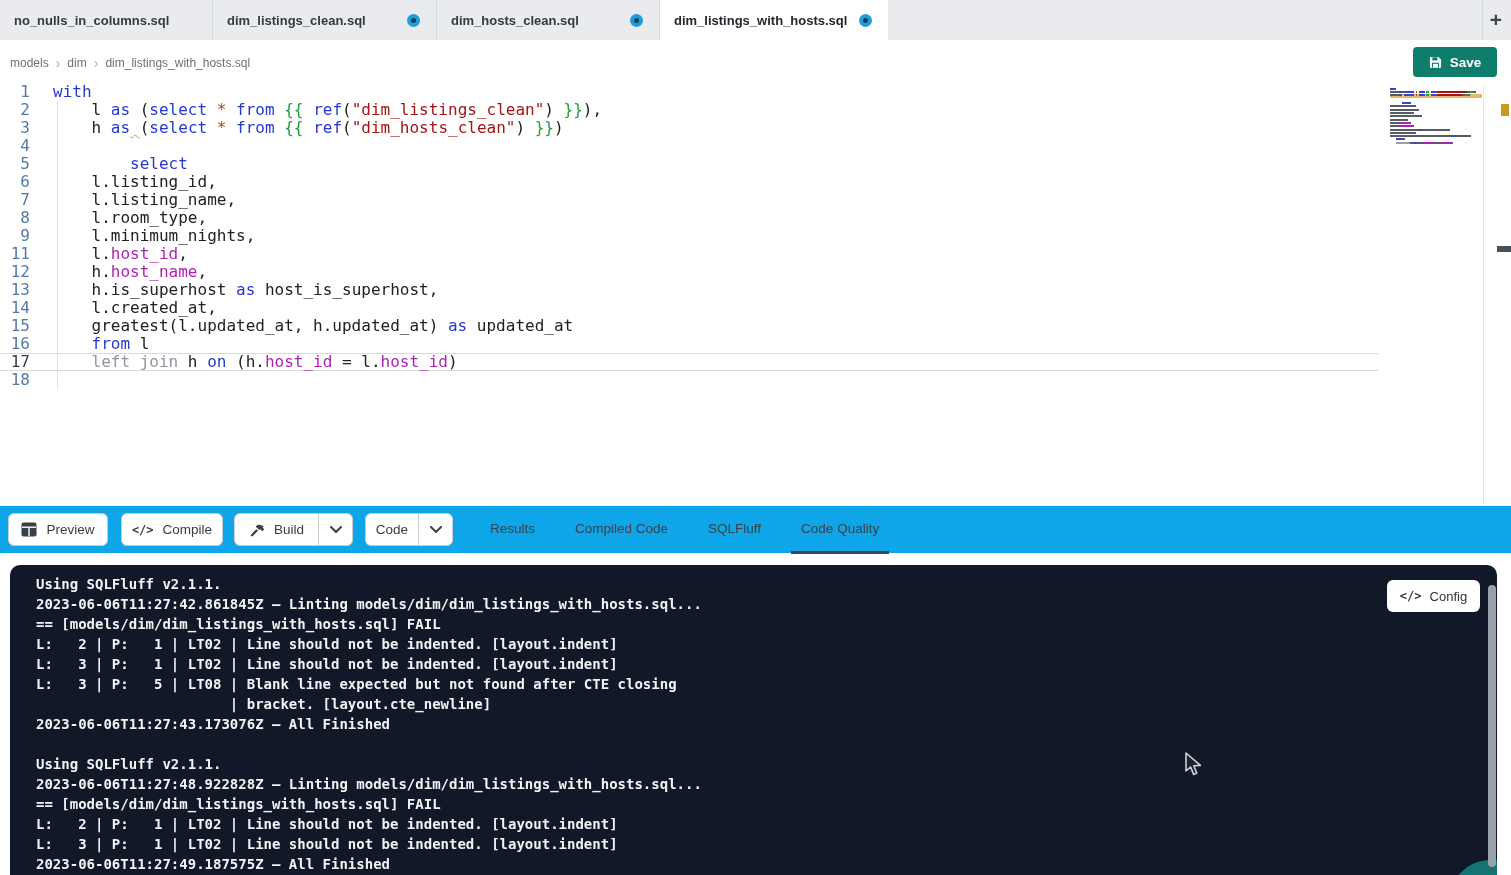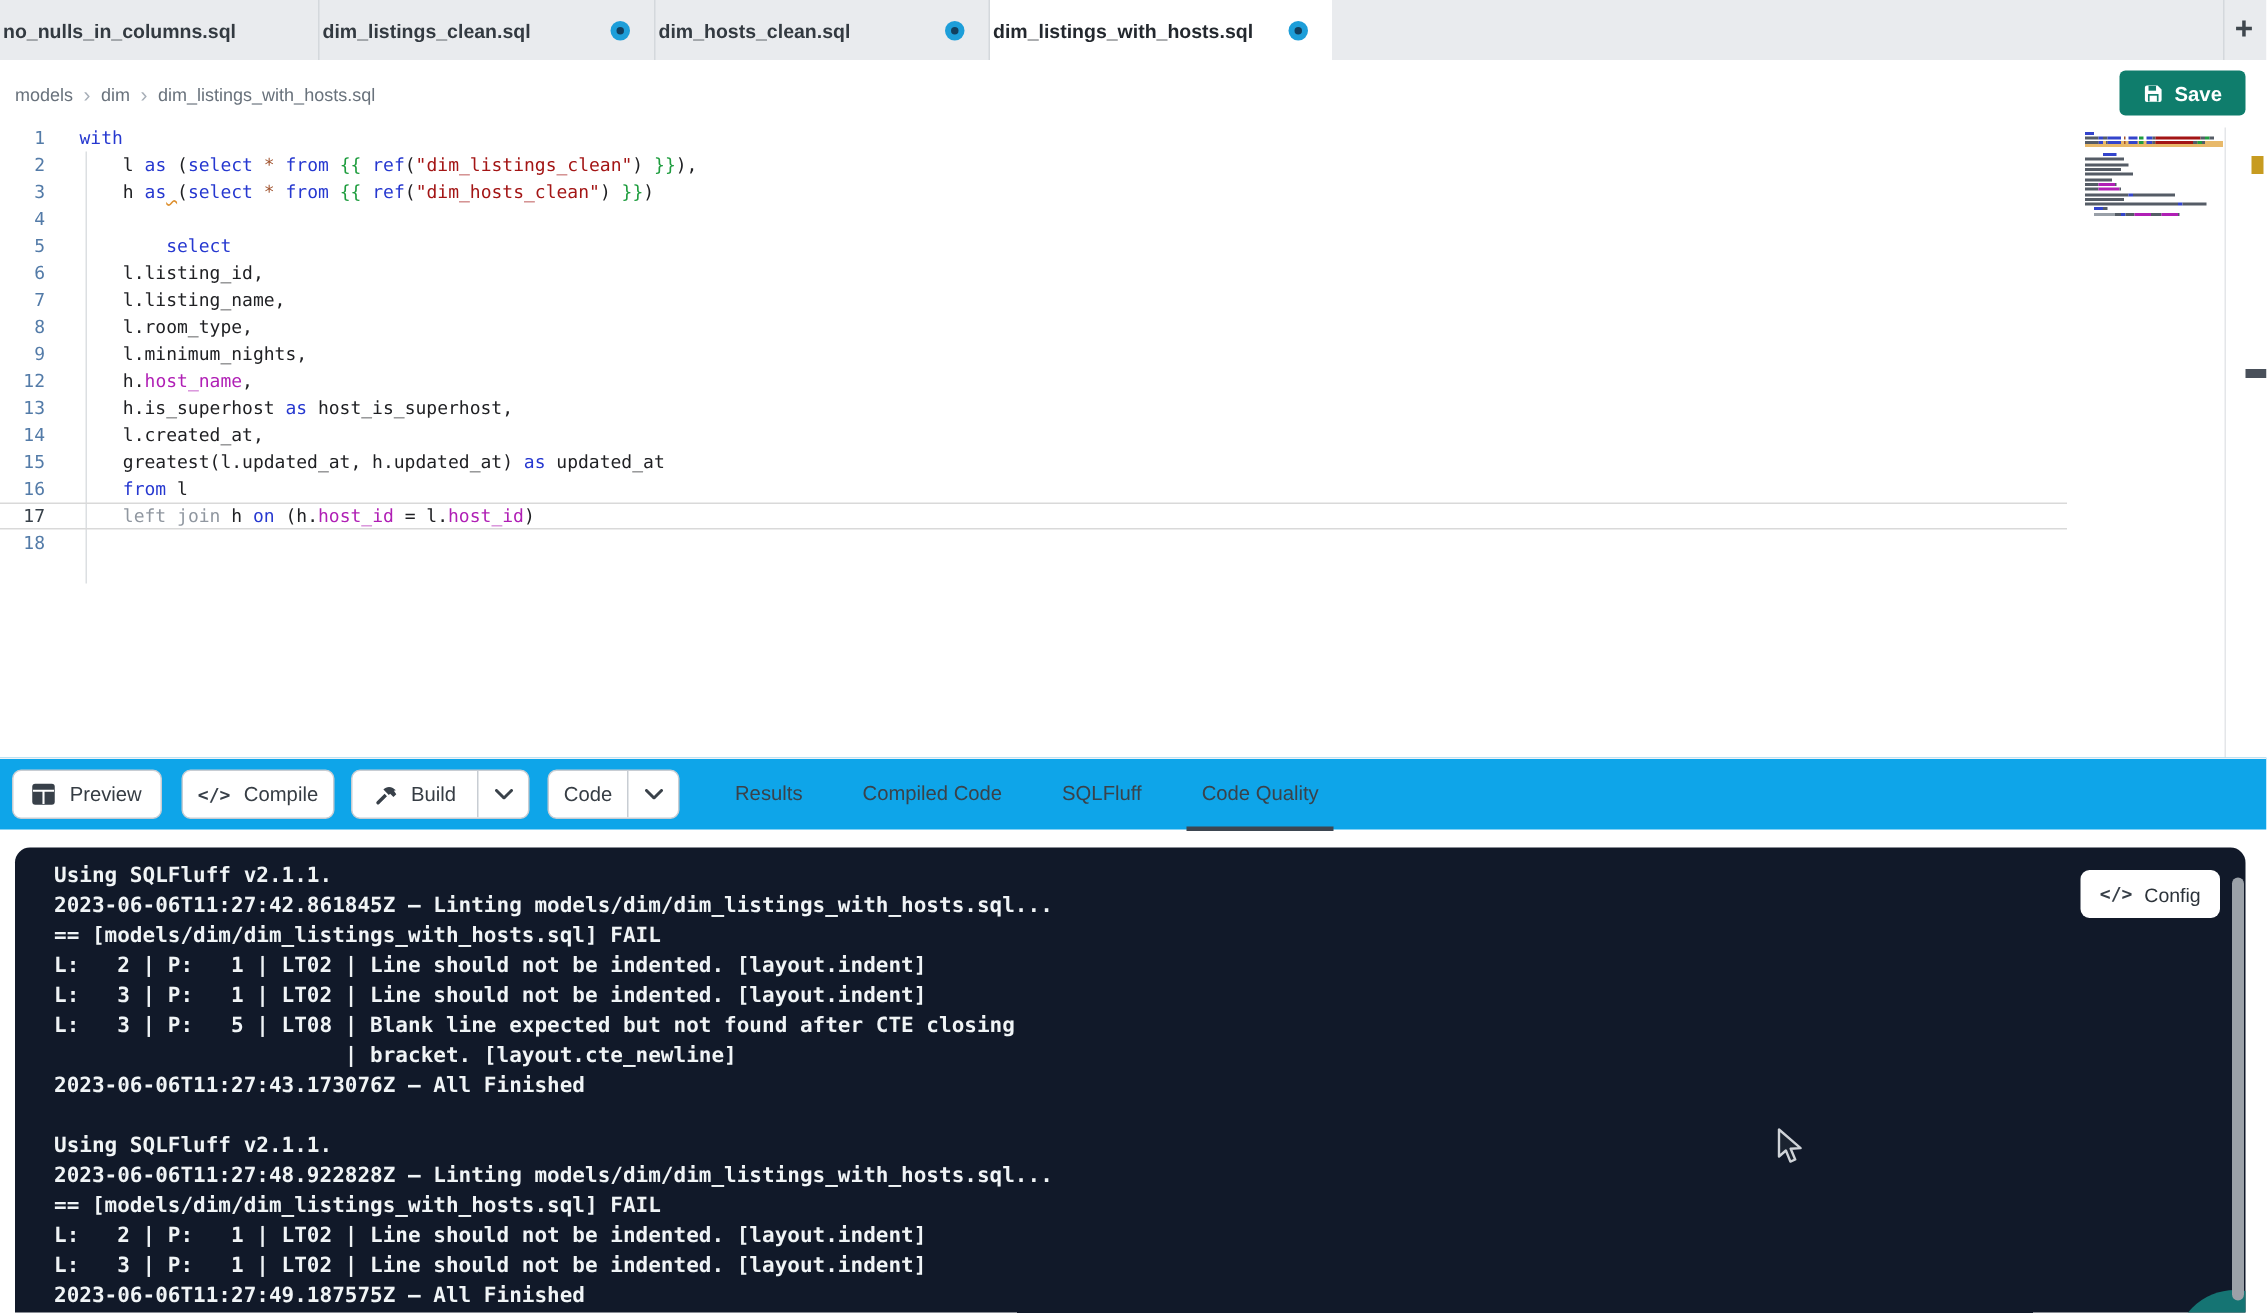--- a/index.html
+++ b/index.html
@@ -3,21 +3,21 @@
 <meta charset="utf-8">
 <style>
   * { margin:0; padding:0; box-sizing:border-box; }
   html,body { width:1511px; height:875px; overflow:hidden; background:#fff;
     font-family:"Liberation Sans", sans-serif; position:relative; }
 
   
   .tabbar { position:absolute; top:0; left:0; width:1511px; height:40px; background:#e9ebee; }
   .tabs { display:flex; height:40px; }
   .tab { height:40px; display:flex; align-items:center; justify-content:space-between;
-    padding:0 16px 0 2px; border-right:1px solid #d4d8dc; cursor:pointer;
+    padding:0 16px 0 14px; border-right:1px solid #d4d8dc; cursor:pointer;
     font-size:13px; font-weight:700; color:#333a41; }
   .tab:nth-child(1){ width:213px; }
   .tab:nth-child(2){ width:224px; }
   .tab:nth-child(3){ width:223px; }
   .tab:nth-child(4){ width:228px; }
   .tab.active { background:#ffffff; border-right:none; color:#23282e; }
   .tab-label { white-space:nowrap; overflow:hidden; }
   .dirty-dot { width:13px; height:13px; border-radius:50%; background:#1d9ed9;
     position:relative; flex:none; margin-left:10px; }
   .dirty-dot::after { content:""; position:absolute; left:4px; top:4px; width:5px; height:5px;
@@ -33,21 +33,21 @@
     font-size:12px; color:#69727c; }
   .crumb { cursor:pointer; }
   .crumb-sep { color:#a8afb8; margin:0 7px; font-size:14px; }
   .save-btn { position:absolute; left:1413px; top:7px; width:84px; height:30px; background:#0f7d6c;
     border:none; border-radius:4px; color:#fff; font-size:13.5px; font-weight:700;
     display:flex; align-items:center; justify-content:center; gap:8px; cursor:pointer; }
 
   
   .editor { position:absolute; top:85px; left:0; width:1511px; height:420px; background:#fff; }
   .code-lines { position:absolute; top:-2px; left:0; right:0; }
-  .code-line { height:18px; font-family:"DejaVu Sans Mono", monospace; font-size:12px;
+  .code-line { height:18px; font-family:"DejaVu Sans Mono", monospace; font-size:16px;
     line-height:18px; white-space:pre; width:1378px; }
   .code-line.current { border-top:1px solid #d9d9d9; border-bottom:1px solid #d9d9d9; line-height:16px; }
   .ln { display:inline-block; width:30px; text-align:right; color:#537ba8; margin-right:23px; }
   .code-line.current .ln { color:#374049; }
   .indent-guide { position:absolute; left:57px; top:16px; width:1px; height:288px; background:#dcdfe2; }
 
   .tk-kw { color:#2638d0; }
   .tk-pl { color:#202124; }
   .tk-op { color:#a0522d; }
   .tk-jj { color:#1f9d3f; }
@@ -152,20 +152,21 @@
   <div class="code-lines">
       <div class="code-line"><span class="ln">1</span><span class="code"><span class="tk-kw">with</span></span></div>
       <div class="code-line"><span class="ln">2</span><span class="code"><span class="tk-pl">    l </span><span class="tk-kw">as</span><span class="tk-pl"> (</span><span class="tk-kw">select</span><span class="tk-pl"> </span><span class="tk-op">*</span><span class="tk-pl"> </span><span class="tk-kw">from</span><span class="tk-pl"> </span><span class="tk-jj">{{</span><span class="tk-pl"> </span><span class="tk-kw">ref</span><span class="tk-pl">(</span><span class="tk-st">"dim_listings_clean"</span><span class="tk-pl">) </span><span class="tk-jj">}}</span><span class="tk-pl">),</span></span></div>
       <div class="code-line"><span class="ln">3</span><span class="code"><span class="tk-pl">    h </span><span class="tk-kw">as</span><span class="tk-sq"> </span><span class="tk-pl">(</span><span class="tk-kw">select</span><span class="tk-pl"> </span><span class="tk-op">*</span><span class="tk-pl"> </span><span class="tk-kw">from</span><span class="tk-pl"> </span><span class="tk-jj">{{</span><span class="tk-pl"> </span><span class="tk-kw">ref</span><span class="tk-pl">(</span><span class="tk-st">"dim_hosts_clean"</span><span class="tk-pl">) </span><span class="tk-jj">}}</span><span class="tk-pl">)</span></span></div>
       <div class="code-line"><span class="ln">4</span><span class="code"></span></div>
       <div class="code-line"><span class="ln">5</span><span class="code"><span class="tk-pl">        </span><span class="tk-kw">select</span></span></div>
       <div class="code-line"><span class="ln">6</span><span class="code"><span class="tk-pl">    l.listing_id,</span></span></div>
       <div class="code-line"><span class="ln">7</span><span class="code"><span class="tk-pl">    l.listing_name,</span></span></div>
       <div class="code-line"><span class="ln">8</span><span class="code"><span class="tk-pl">    l.room_type,</span></span></div>
       <div class="code-line"><span class="ln">9</span><span class="code"><span class="tk-pl">    l.minimum_nights,</span></span></div>
+      <div class="code-line"><span class="ln">11</span><span class="code"><span class="tk-pl">    l.</span><span class="tk-vr">host_id</span><span class="tk-pl">,</span></span></div>
       <div class="code-line"><span class="ln">12</span><span class="code"><span class="tk-pl">    h.</span><span class="tk-vr">host_name</span><span class="tk-pl">,</span></span></div>
       <div class="code-line"><span class="ln">13</span><span class="code"><span class="tk-pl">    h.is_superhost </span><span class="tk-kw">as</span><span class="tk-pl"> host_is_superhost,</span></span></div>
       <div class="code-line"><span class="ln">14</span><span class="code"><span class="tk-pl">    l.created_at,</span></span></div>
       <div class="code-line"><span class="ln">15</span><span class="code"><span class="tk-pl">    greatest(l.updated_at, h.updated_at) </span><span class="tk-kw">as</span><span class="tk-pl"> updated_at</span></span></div>
       <div class="code-line"><span class="ln">16</span><span class="code"><span class="tk-pl">    </span><span class="tk-kw">from</span><span class="tk-pl"> l</span></span></div>
       <div class="code-line current"><span class="ln">17</span><span class="code"><span class="tk-pl">    </span><span class="tk-gy">left join</span><span class="tk-pl"> h </span><span class="tk-kw">on</span><span class="tk-pl"> (h.</span><span class="tk-vr">host_id</span><span class="tk-pl"> = l.</span><span class="tk-vr">host_id</span><span class="tk-pl">)</span></span></div>
       <div class="code-line"><span class="ln">18</span><span class="code"></span></div>
     </div>
   <div class="minimap">
       <div class="mm-row"><span class="mm-seg" style="width: 6px; background: rgb(51, 68, 204);"></span></div>

